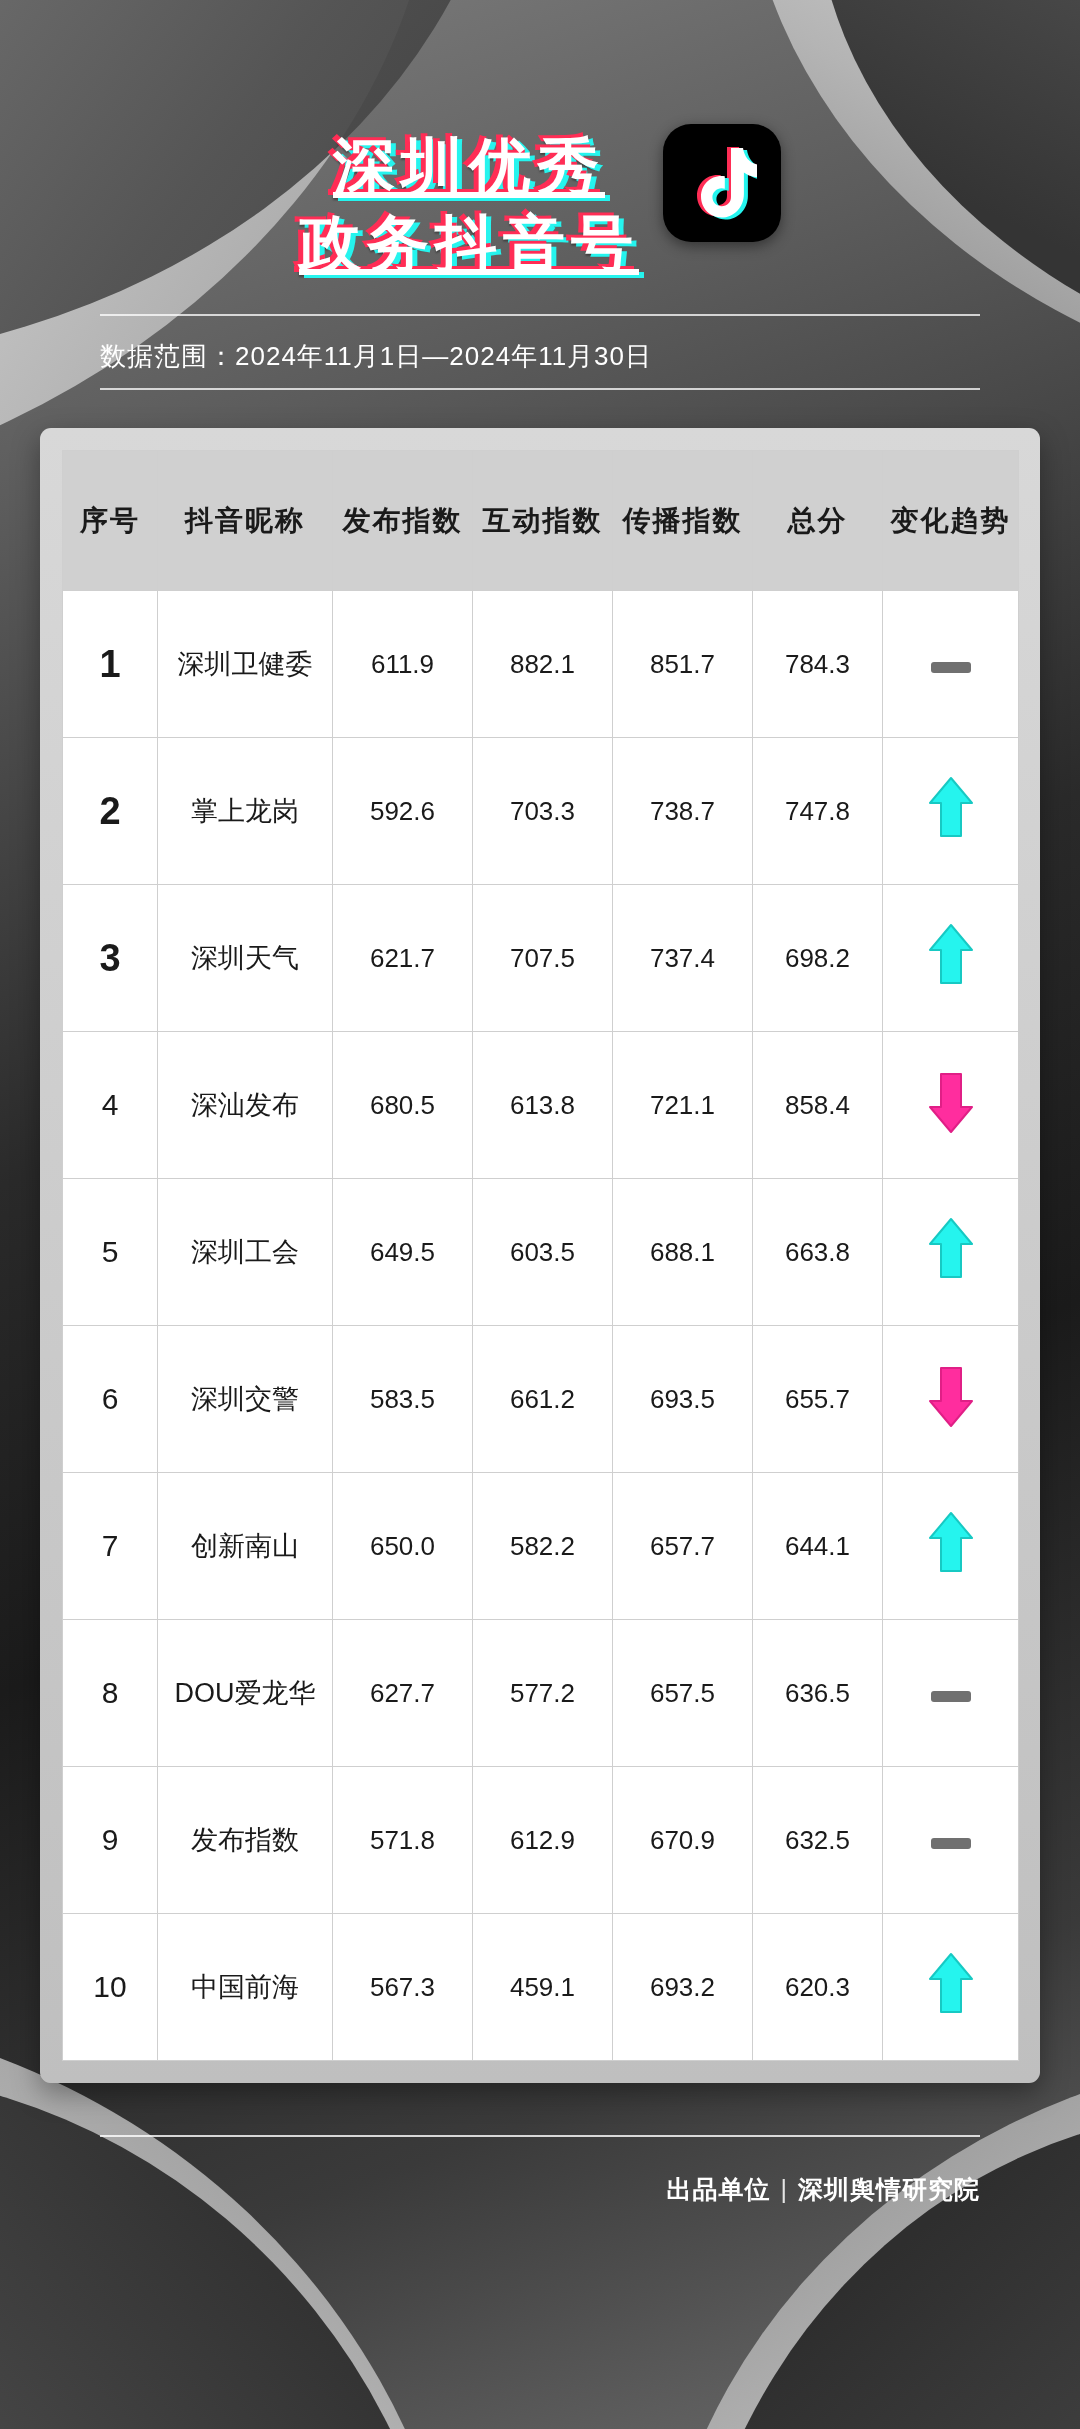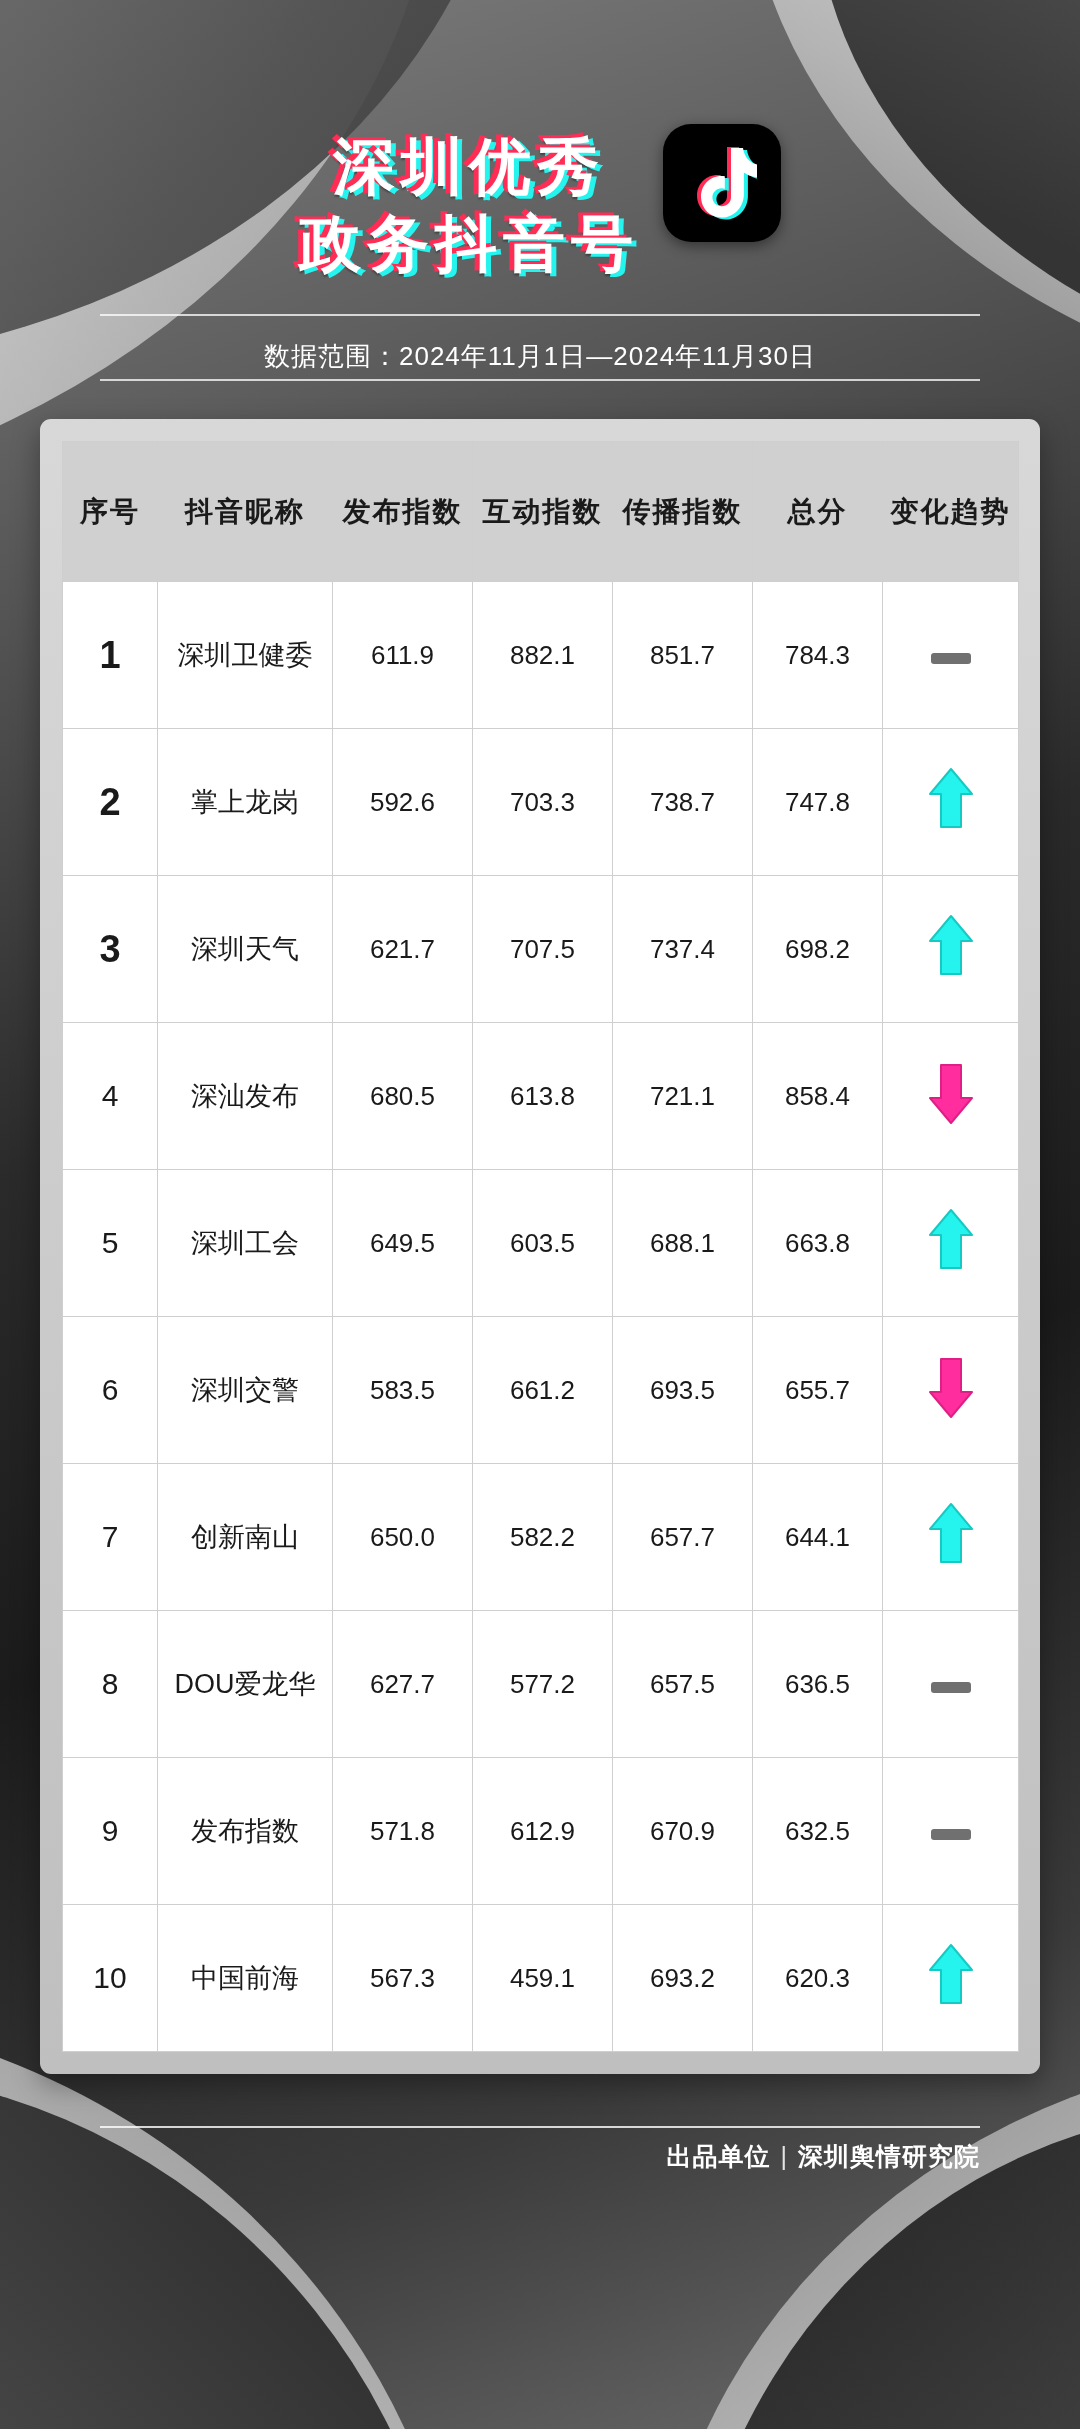--- a/index.html
+++ b/index.html
@@ -103,20 +103,21 @@
     font-size: 62px;
     font-weight: 900;
     letter-spacing: 6px;
     color: #ffffff;
     font-family: "Liberation Sans", "DejaVu Sans", sans-serif;
     text-shadow:
       -5px -3px 0 #ff2d55,
        5px  3px 0 #25f4ee,
        0 2px 2px rgba(0,0,0,.35);
     line-height: 1.08;
+    text-decoration: underline;
   }
   .tiktok-badge {
     width: 118px;
     height: 118px;
     border-radius: 28px;
     background: #000;
     position: relative;
     flex: none;
     margin-top: 4px;
     box-shadow: 0 4px 14px rgba(0,0,0,.45);
@@ -128,25 +129,25 @@
     align-items: center;
     justify-content: center;
   }
 
   
   .meta {
     position: relative;
     z-index: 5;
     margin: 36px auto 0;
     width: 880px;
-    text-align: center;
+    text-align: left;
     color: #fff;
     border-top: 2px solid rgba(255,255,255,.75);
     border-bottom: 2px solid rgba(255,255,255,.75);
-    padding: 18px 0 0;
+    padding: 18px 0 9px;
   }
   .meta div {
     font-size: 26px;
     line-height: 1.75;
     letter-spacing: 1px;
   }
 
   
   .card {
     position: relative;
@@ -207,21 +208,21 @@
     background: #707070;
   }
 
   
   .footer {
     position: relative;
     z-index: 5;
     margin: 52px auto 0;
     width: 880px;
     border-top: 2px solid rgba(255,255,255,.8);
-    padding-top: 12px;
+    padding-top: 36px;
     text-align: right;
     color: #fff;
     font-size: 25px;
     letter-spacing: 1px;
   }
   .footer .sep { margin: 0 10px; opacity: .85; }
   .footer b { font-weight: 700; }
 </style>
 </head>
 <body>

